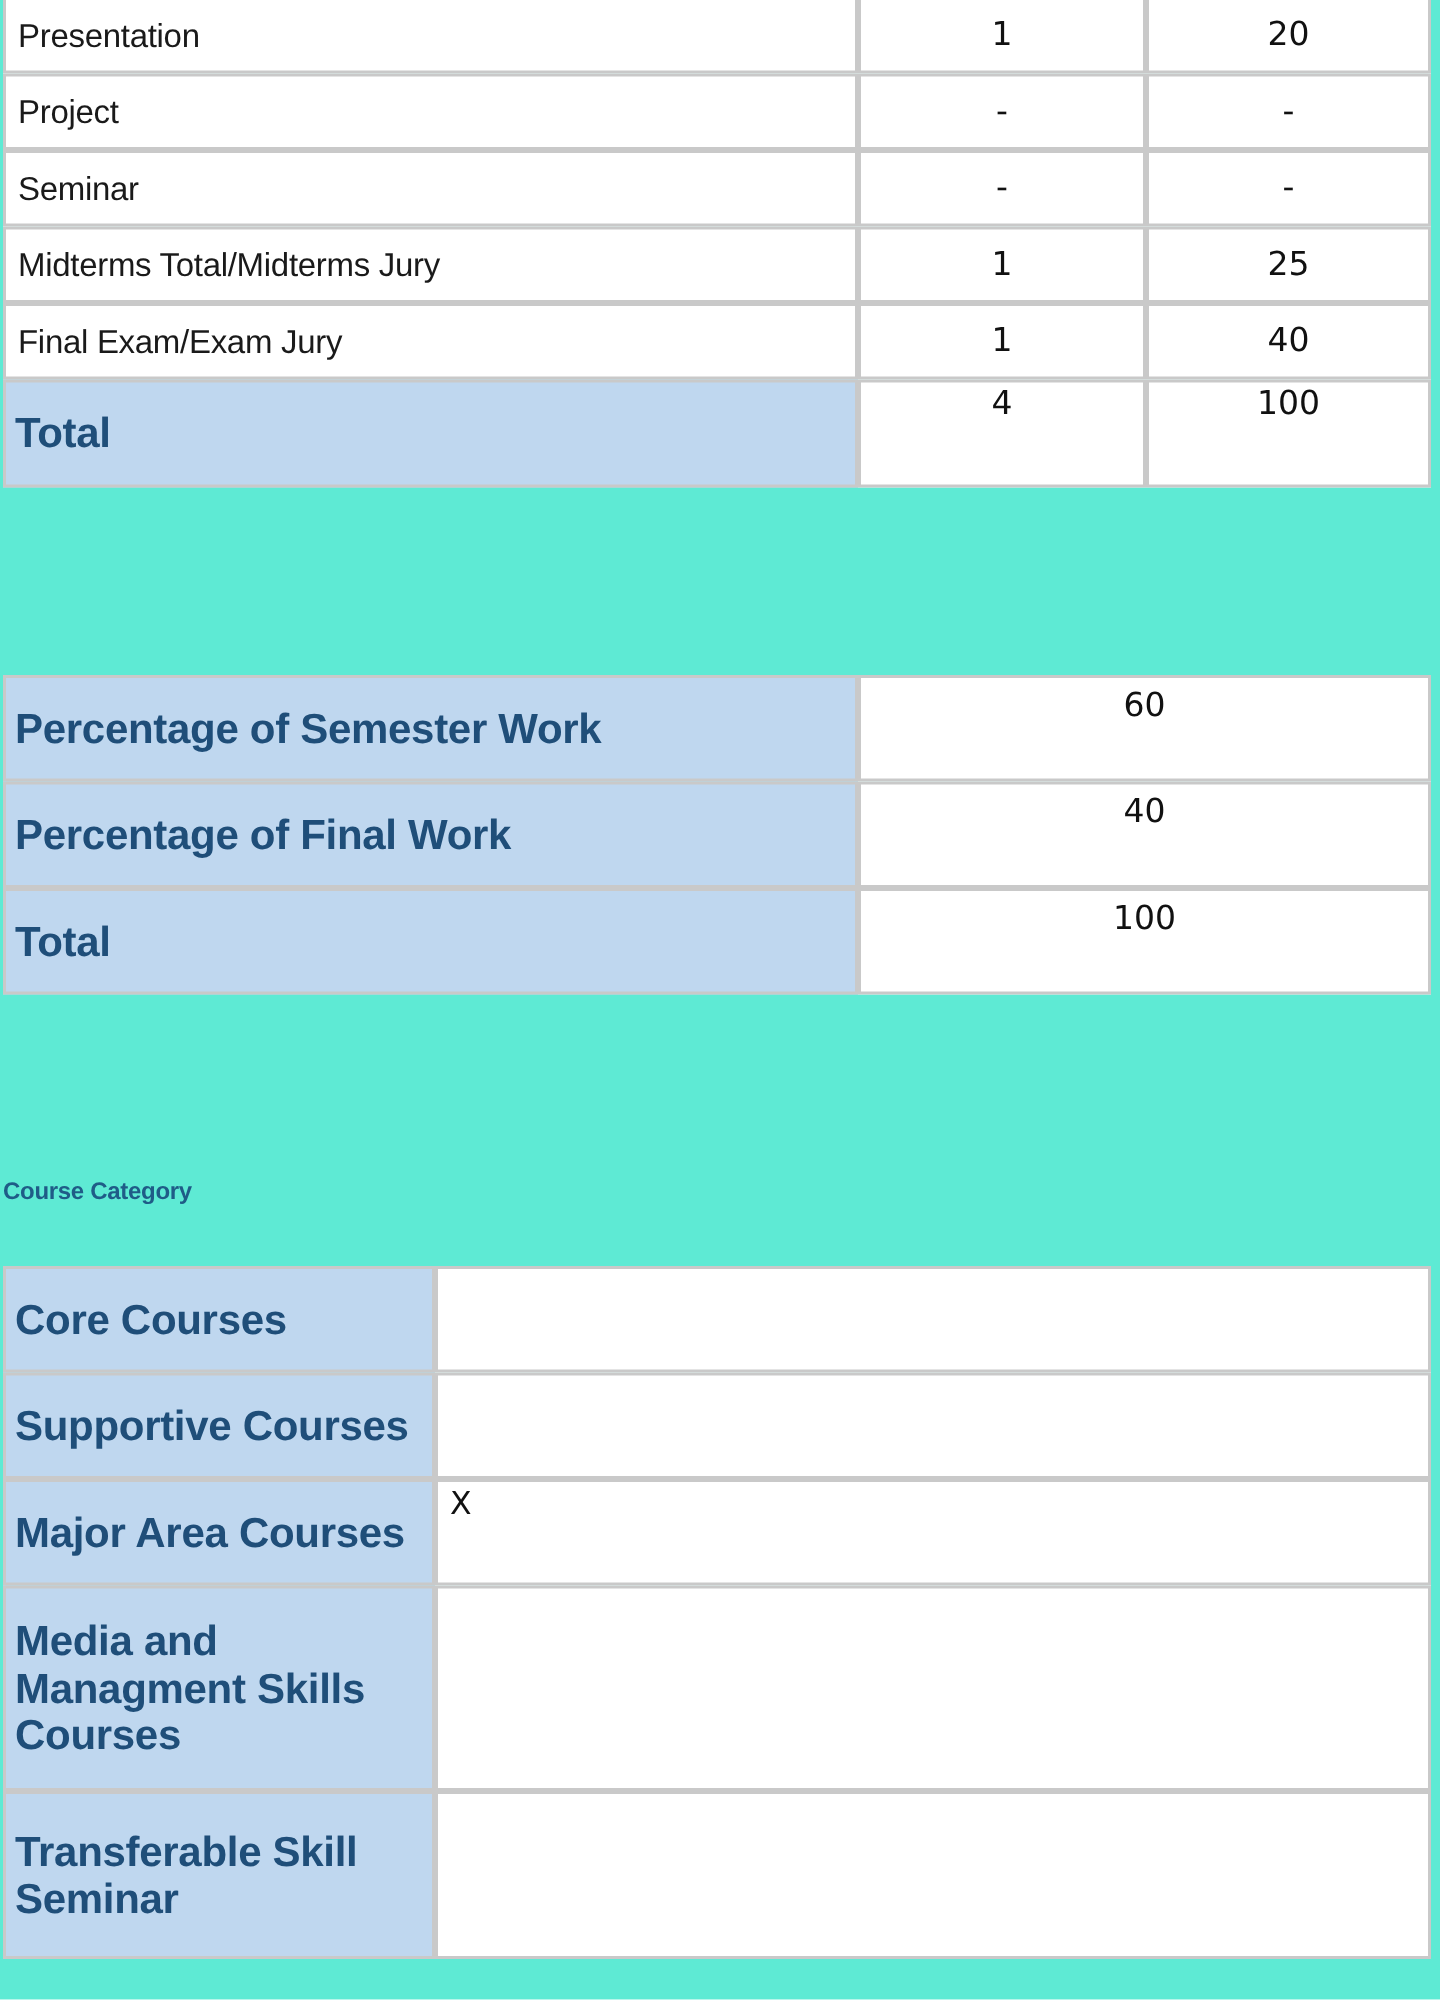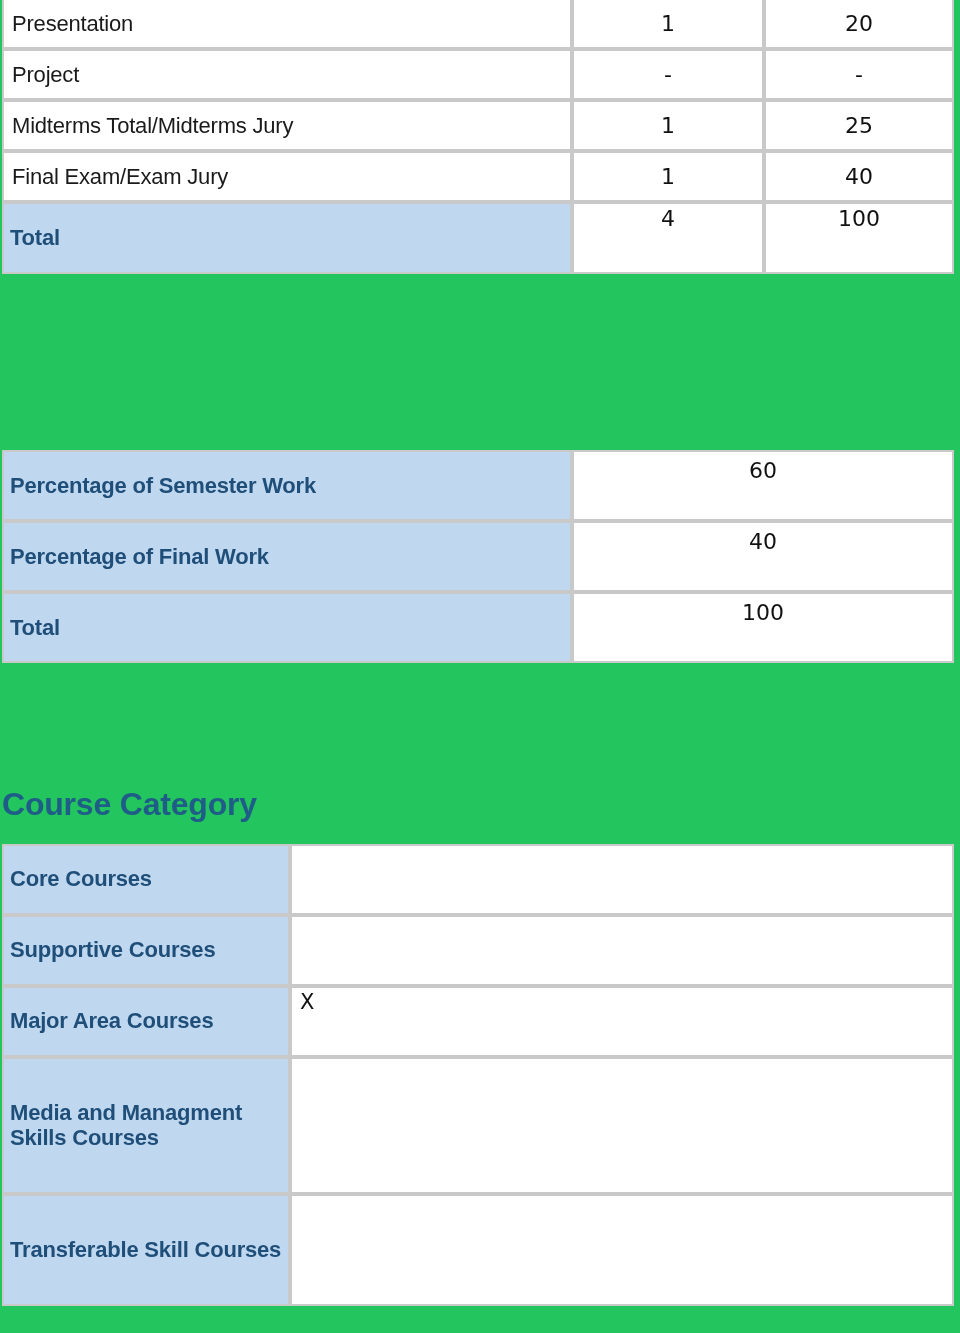--- a/index.html
+++ b/index.html
@@ -9,42 +9,42 @@
     height: 1333px;
     background: #ffffff;
     font-family: "Liberation Sans", "DejaVu Sans", sans-serif;
     overflow: hidden;
   }
 
   .page {
     position: relative;
     width: 960px;
     height: 1333px;
-    background: #22c55e;
+    background: #5eead4;
   }
 
   
   .tbl {
     position: absolute;
     border-collapse: separate;
     border-spacing: 0;
     table-layout: fixed;
   }
   .tbl td {
     border: 2px solid #c9c9c9;
     vertical-align: middle;
     background: #ffffff;
   }
 
   
   .lbl-blue {
     background: #bfd7ef !important;
     color: #1f4e79;
     font-weight: bold;
-    font-size: 22px;
+    font-size: 28px;
     padding-left: 6px;
     letter-spacing: -0.2px;
   }
   
   .lbl-plain {
     color: #1a1a1a;
     font-weight: normal;
     font-size: 22px;
     padding-left: 8px;
     letter-spacing: -0.2px;
@@ -73,21 +73,21 @@
     width: 952px;
   }
   #percentage-table td { height: 71px; }
   #percentage-table td.num { vertical-align: top; padding-top: 6px; }
 
   
   #course-category-heading {
     position: absolute;
     left: 2px;
     top: 786px;
-    font-size: 32px;
+    font-size: 16px;
     font-weight: bold;
     color: #1f5c87;
     letter-spacing: -0.2px;
   }
 
   
   #course-category-table {
     left: 2px;
     top: 844px;
     width: 952px;
@@ -122,20 +122,25 @@
         <td class="lbl-plain">Presentation</td>
         <td class="num">1</td>
         <td class="num">20</td>
       </tr>
       <tr>
         <td class="lbl-plain">Project</td>
         <td class="num">-</td>
         <td class="num">-</td>
       </tr>
       <tr>
+        <td class="lbl-plain">Seminar</td>
+        <td class="num">-</td>
+        <td class="num">-</td>
+      </tr>
+      <tr>
         <td class="lbl-plain">Midterms Total/Midterms Jury</td>
         <td class="num">1</td>
         <td class="num">25</td>
       </tr>
       <tr>
         <td class="lbl-plain">Final Exam/Exam Jury</td>
         <td class="num">1</td>
         <td class="num">40</td>
       </tr>
       <tr class="total-row">
@@ -185,19 +190,19 @@
       </tr>
       <tr>
         <td class="lbl-blue">Major Area Courses</td>
         <td class="mark">X</td>
       </tr>
       <tr class="tall">
         <td class="lbl-blue">Media and Managment Skills Courses</td>
         <td class="mark"></td>
       </tr>
       <tr class="tall2">
-        <td class="lbl-blue">Transferable Skill Courses</td>
+        <td class="lbl-blue">Transferable Skill Seminar</td>
         <td class="mark"></td>
       </tr>
     </tbody>
   </table>
 
 </div>
 
 </body></html>

